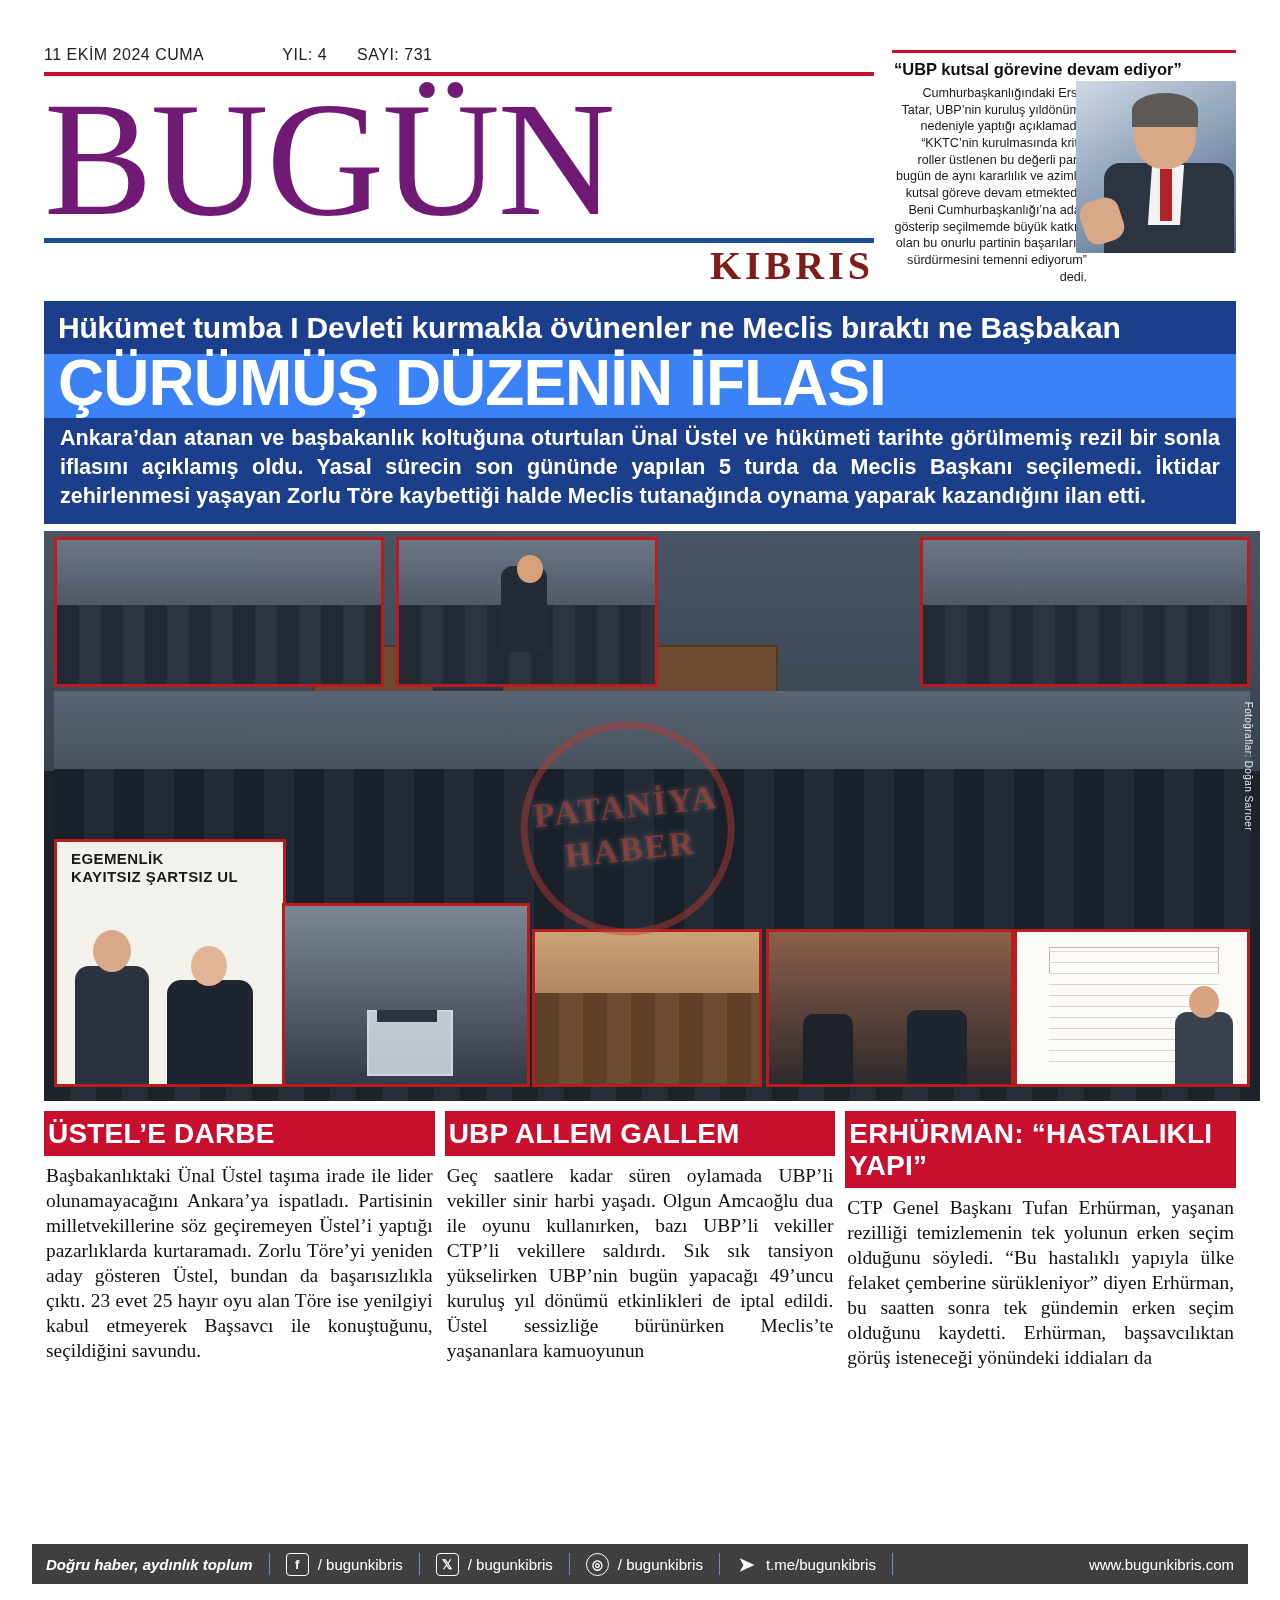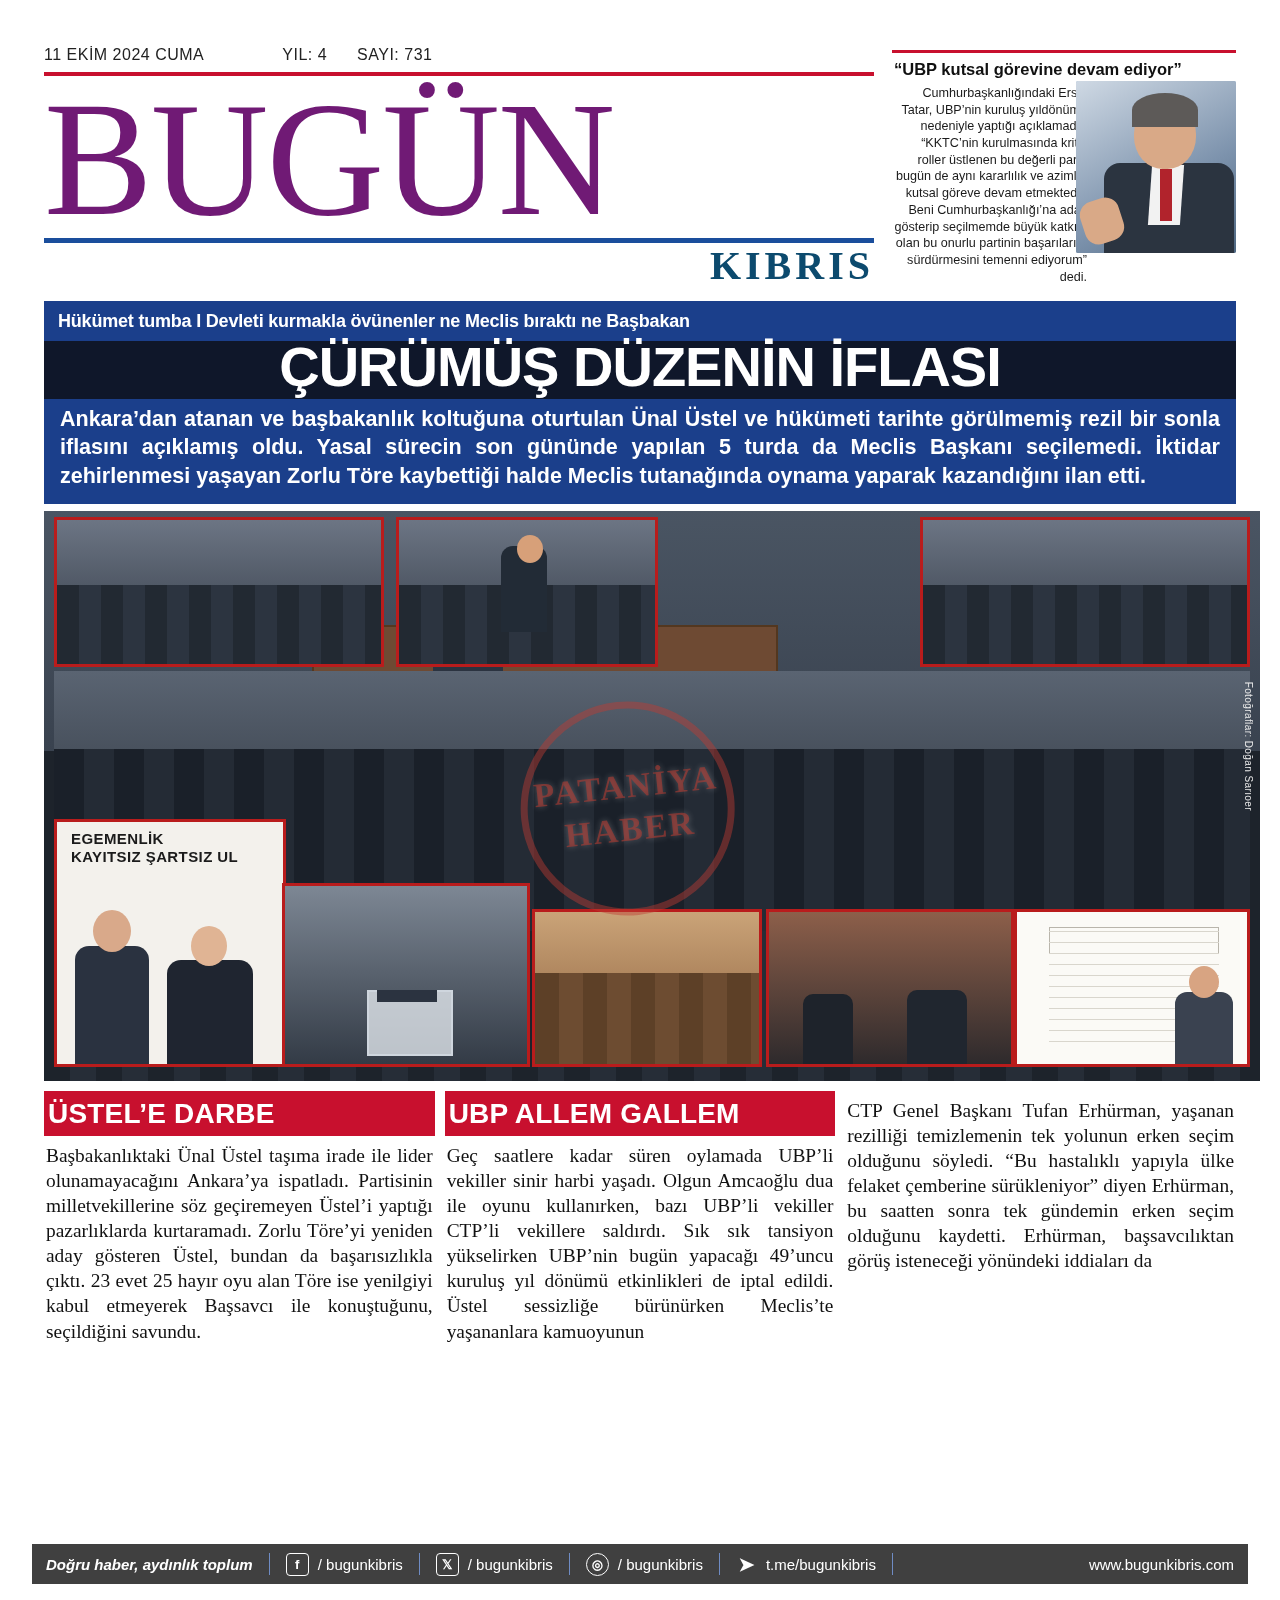--- a/index.html
+++ b/index.html
@@ -28,21 +28,21 @@
     line-height:.97;
     color:#701a75;
     letter-spacing:-2px;
   }
   .rule-blue{height:5px;background:#1a4e9c;margin-top:0px;width:100%;}
   .kibris{
     text-align:right;
     font-family:"Liberation Serif", serif;
     font-weight:bold;
     font-size:40px;
-    color:#0c4a6e;
+    color:#7f1d1d;
     letter-spacing:4px;
     line-height:1.05;
     margin-top:2px;
   }
 
   
   .teaser{
     flex:1 1 auto;margin-left:18px;margin-top:4px;
     border-top:3px solid #c8102e;
     position:relative;
@@ -67,34 +67,33 @@
   .tp-body{position:absolute;left:28px;top:82px;width:130px;height:95px;background:#2b3440;border-radius:16px 16px 0 0;}
   .tp-shirt{position:absolute;left:74px;top:84px;width:32px;height:60px;background:#f2f2f2;transform:skewX(-4deg);}
   .tp-tie{position:absolute;left:84px;top:88px;width:12px;height:52px;background:#b1232c;}
   .tp-hand{position:absolute;left:6px;top:118px;width:40px;height:44px;border-radius:14px;background:#d9a987;transform:rotate(-18deg);}
 
   
   .kicker{
     margin-top:14px;
     background:#1b3f8b;
     color:#fff;
-    font-size:18px;font-weight:bold;
+    font-size:30px;font-weight:bold;
     padding:11px 14px 10px 14px;
     line-height:1.05;
     letter-spacing:-0.2px;
   }
   .bigtitle{
-    background:#0f172a;color:#fff;
+    background:#3b82f6;color:#fff;
     font-family:"Liberation Sans", sans-serif;
     font-weight:bold;
-    font-size:56px;
+    font-size:64px;
     line-height:.92;
     padding:0 14px 6px 14px;
     letter-spacing:-1px;
-    text-align:center;
   }
   .subhead{
     background:#1b3f8b;color:#fff;
     font-size:21.5px;line-height:1.33;
     padding:6px 16px 14px 16px;
     text-align:justify;
     font-weight:bold;
   }
 
   
@@ -295,20 +294,21 @@
       <div class="col-head">ÜSTEL’E DARBE</div>
       <div class="col-body">Başbakanlıktaki Ünal Üstel taşıma irade ile lider olunamayacağını Ankara’ya ispatladı. Partisinin milletvekillerine söz geçiremeyen Üstel’i yaptığı pazarlıklarda kurtaramadı. Zorlu Töre’yi yeniden aday gösteren Üstel, bundan da başarısızlıkla çıktı. 23 evet 25 hayır oyu alan Töre ise yenilgiyi kabul etmeyerek Başsavcı ile konuştuğunu, seçildiğini savundu.</div>
     </div>
 
     <div class="col">
       <div class="col-head">UBP ALLEM GALLEM</div>
       <div class="col-body">Geç saatlere kadar süren oylamada UBP’li vekiller sinir harbi yaşadı. Olgun Amcaoğlu dua ile oyunu kullanırken, bazı UBP’li vekiller CTP’li vekillere saldırdı. Sık sık tansiyon yükselirken UBP’nin bugün yapacağı 49’uncu kuruluş yıl dönümü etkinlikleri de iptal edildi. Üstel sessizliğe bürünürken Meclis’te yaşananlara kamuoyunun</div>
     </div>
 
     <div class="col">
+      <div class="col-head">ERHÜRMAN: “HASTALIKLI YAPI”</div>
       <div class="col-body">CTP Genel Başkanı Tufan Erhürman, yaşanan rezilliği temizlemenin tek yolunun erken seçim olduğunu söyledi. “Bu hastalıklı yapıyla ülke felaket çemberine sürükleniyor” diyen Erhürman, bu saatten sonra tek gündemin erken seçim olduğunu kaydetti. Erhürman, başsavcılıktan görüş isteneceği yönündeki iddiaları da</div>
     </div>
 
   </div>
 
   <div class="footer">
     <div class="slogan">Doğru haber, aydınlık toplum</div>
     <div class="sep"></div>
 
     <div class="fitem">

